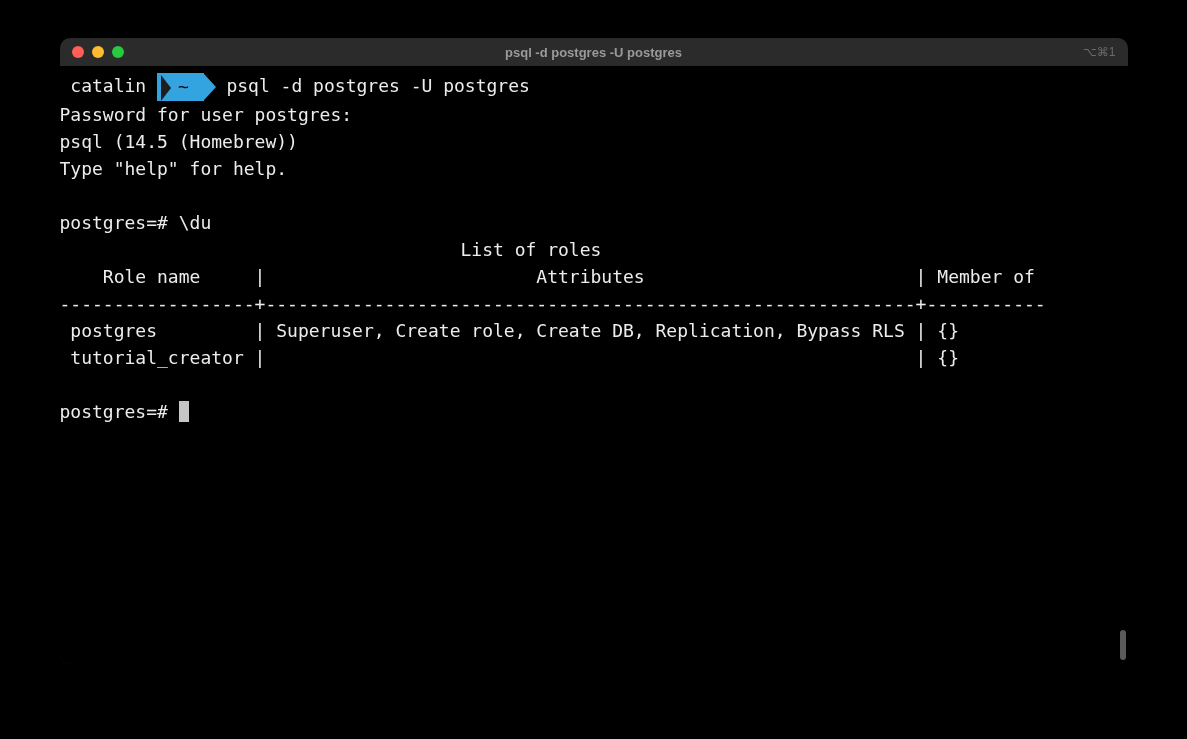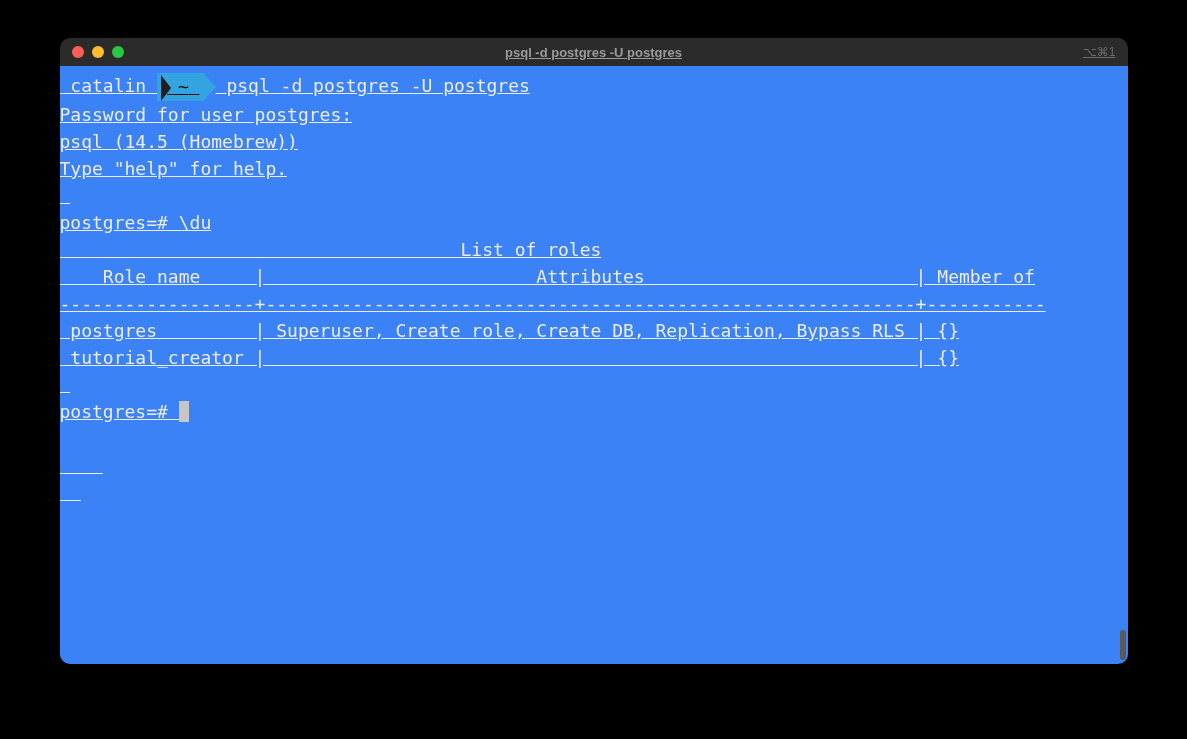--- a/index.html
+++ b/index.html
@@ -1,15 +1,15 @@
 <!DOCTYPE html>
 <html><head>
   <meta charset="utf-8">
   <style>
-    * { margin: 0; padding: 0; box-sizing: border-box; text-decoration: underline; }
+    * { margin: 0; padding: 0; box-sizing: border-box; }
     body {
       background: #000;
       width: 1187px;
       height: 739px;
       display: flex;
       align-items: flex-start;
       justify-content: center;
       padding-top: 38px;
       font-family: "SF Mono", Menlo, Consolas, monospace;
     }
@@ -58,21 +58,21 @@
     }
     .titlebar-right {
       position: absolute;
       right: 12px;
       color: #6a6a6a;
       font-size: 12px;
       font-family: -apple-system, sans-serif;
     }
     .term {
       flex: 1;
-      background: #3b82f6;
+      background: #000000;
       color: #ececec;
       font-size: 18px;
       line-height: 27px;
       padding: 6px 0 0 0;
       white-space: pre;
       overflow: hidden;
       position: relative;
     }
     .scrollbar {
       position: absolute;

